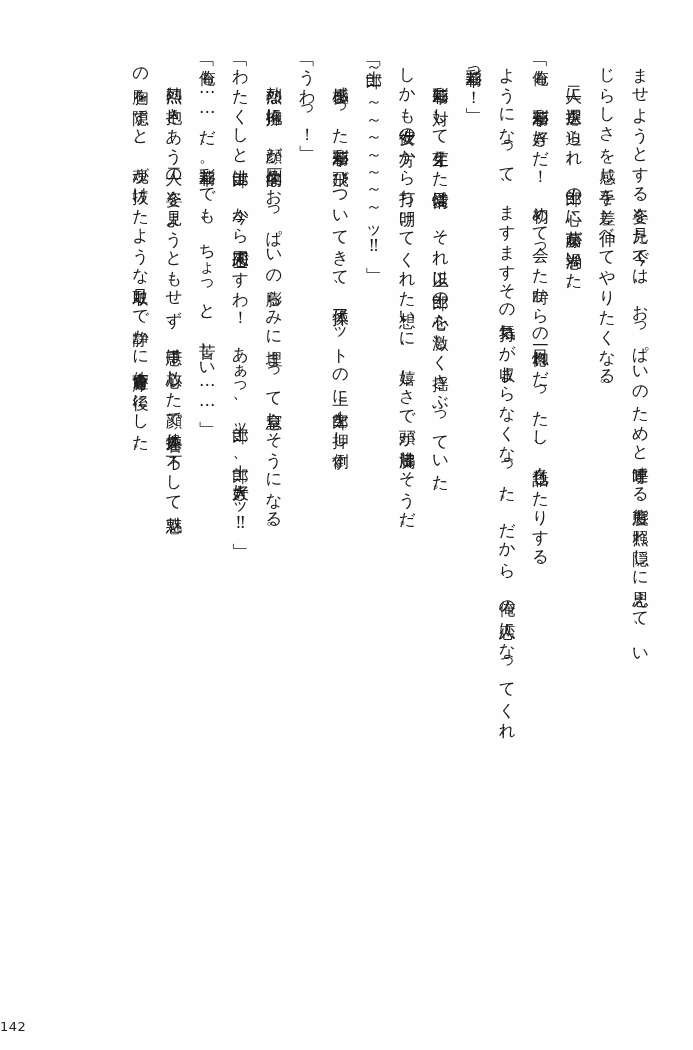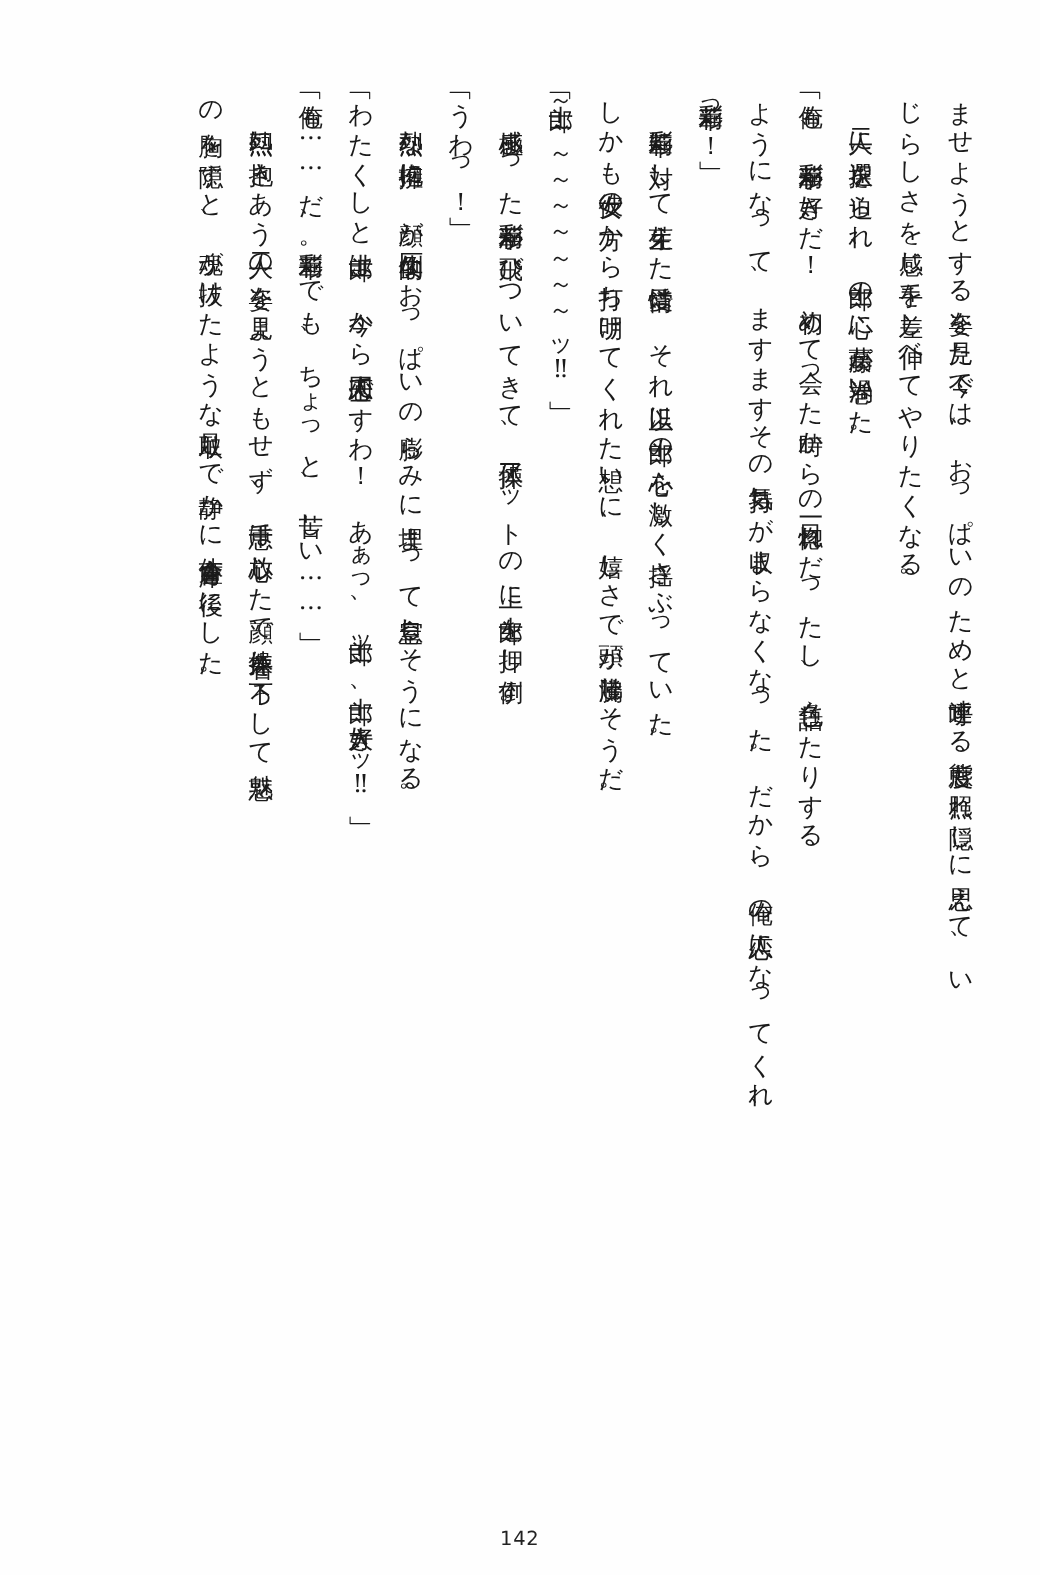--- a/index.html
+++ b/index.html
@@ -41,21 +41,21 @@
   #text-block p {
     margin: 0;
     padding: 0;
     text-indent: 0;
   }
   .pagenum {
     position: absolute;
     bottom: 16px;
     left: 0;
     width: 693px;
-    text-align: center;
+    text-align: left;
     font-size: 13px;
     font-family: "DejaVu Sans", sans-serif;
     color: #222;
     letter-spacing: 0.04em;
   }
 </style>
 </head>
 <body>
 
 <div id="page">

